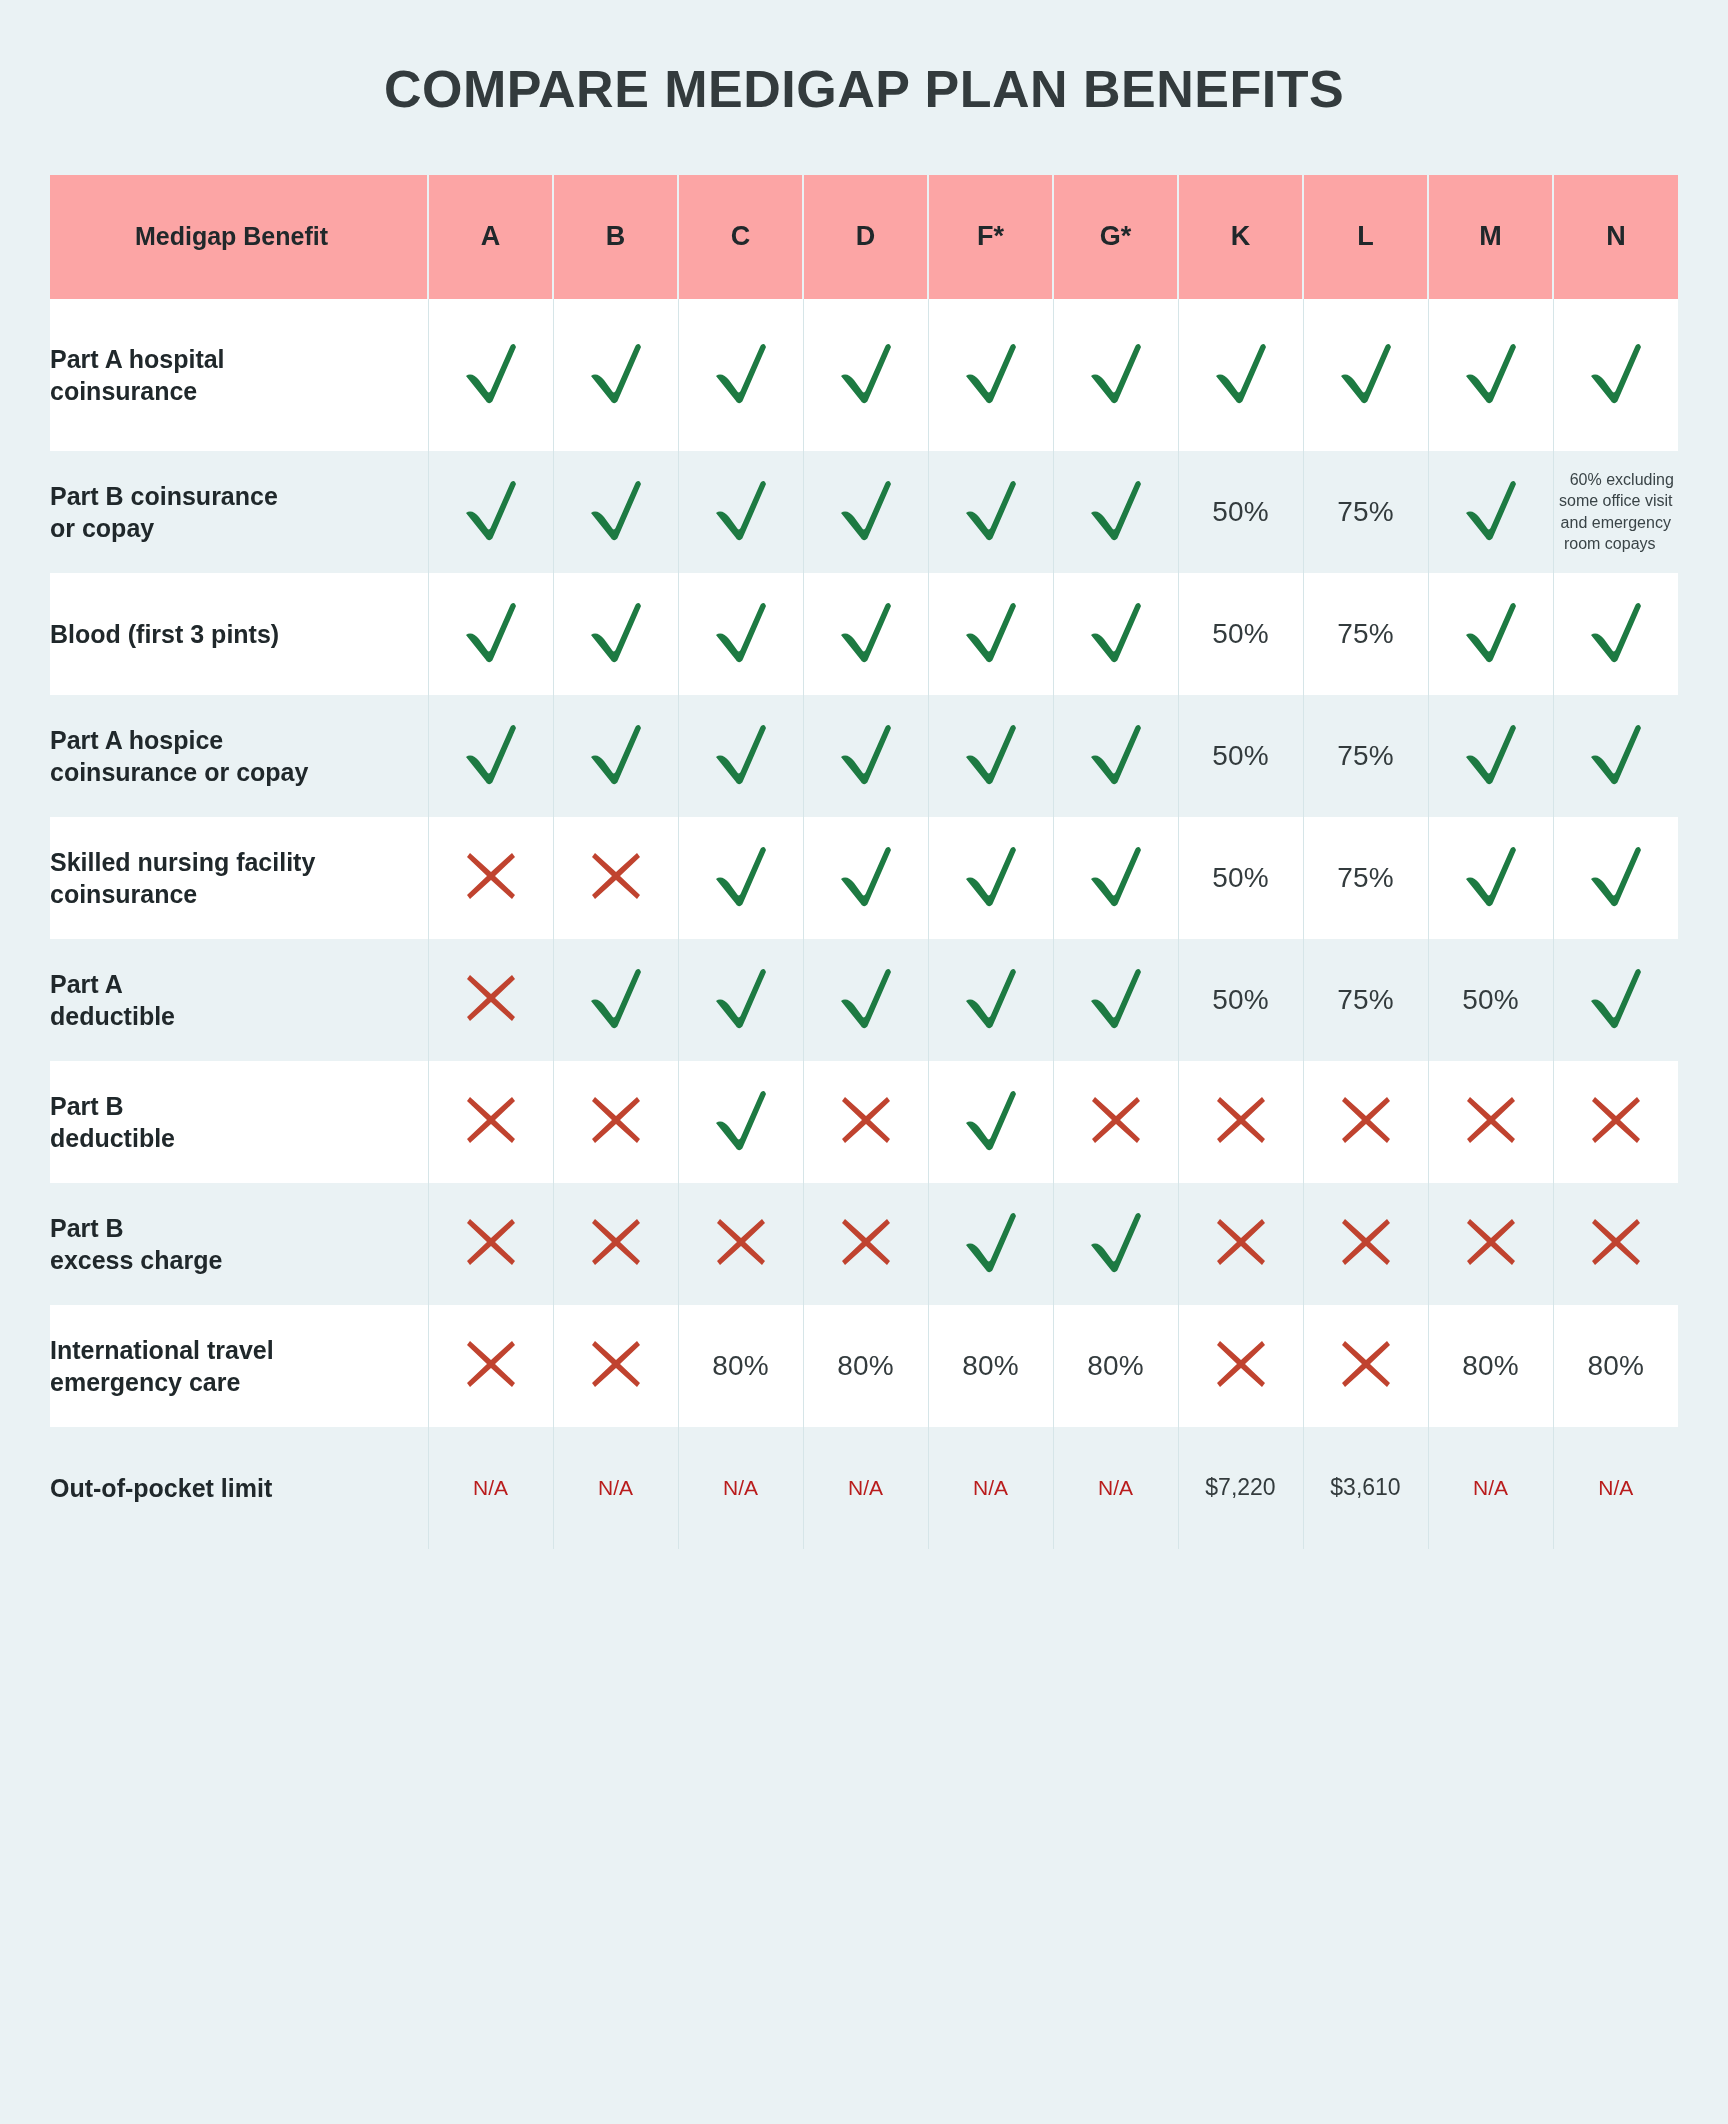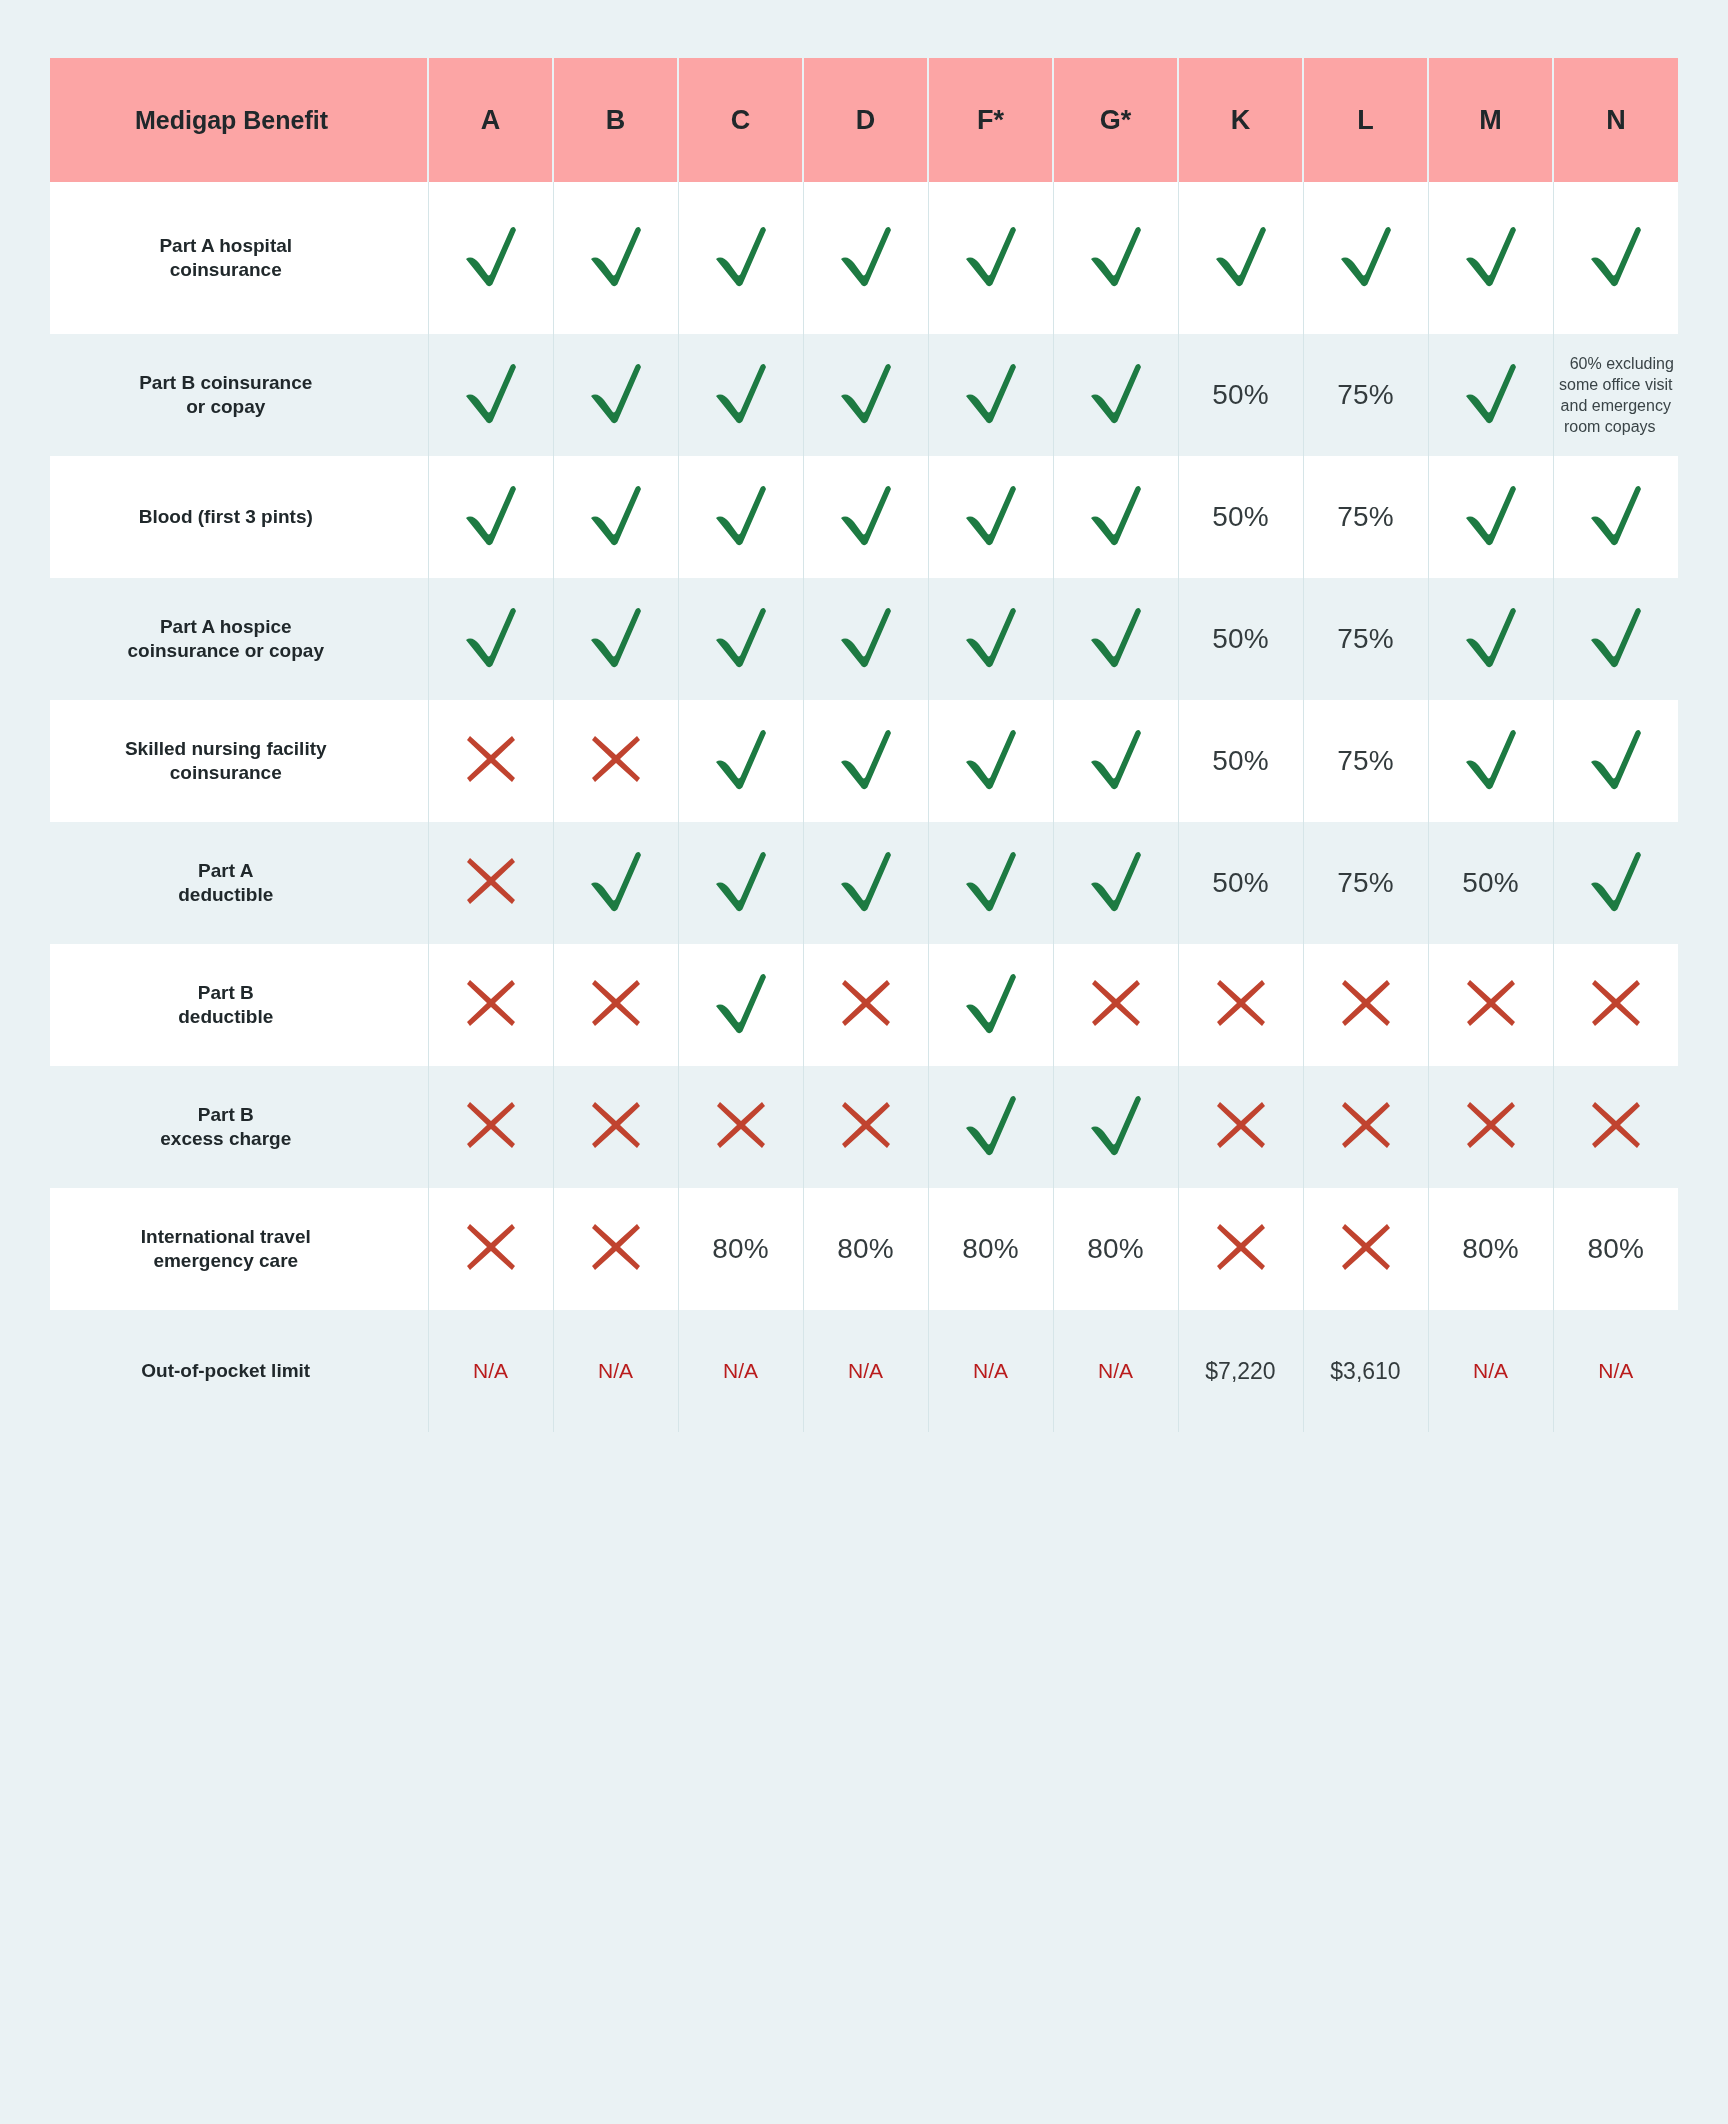--- a/index.html
+++ b/index.html
@@ -62,23 +62,23 @@
   tbody tr{height:0;}
   tbody td{
     padding:0;
     vertical-align:middle;
     text-align:center;
     border-right:1.5px solid #d6e5e8;
     position:relative;
   }
   tbody td:last-child{border-right:none;}
   tbody td.rowlabel{
-    text-align:center;
+    text-align:left;
     padding-right:26px;
-    font-size:19px;
+    font-size:25px;
     font-weight:bold;
     color:#20282b;
     line-height:1.28;
     border-right:1.5px solid #d6e5e8;
   }
   tr.row-odd td{background:#ffffff;}
   tr.row-even td{background:#eaf2f4;}
   tr.row-even td.rowlabel{background:#eaf2f4;}
   tr.row-odd td.rowlabel{background:#ffffff;}
 
@@ -116,20 +116,21 @@
     padding:0 12px;
     font-weight:normal;
   }
   .bottom-space{height:240px;}
 </style>
 </head>
 <body>
 
 <div class="page">
 
+  <div class="title">COMPARE MEDIGAP PLAN BENEFITS</div>
 
   <div class="table-wrap">
     <table class="benefits">
       <colgroup>
         <col class="c-label">
         <col class="c-plan">
           <col class="c-plan">
           <col class="c-plan">
           <col class="c-plan">
           <col class="c-plan">

